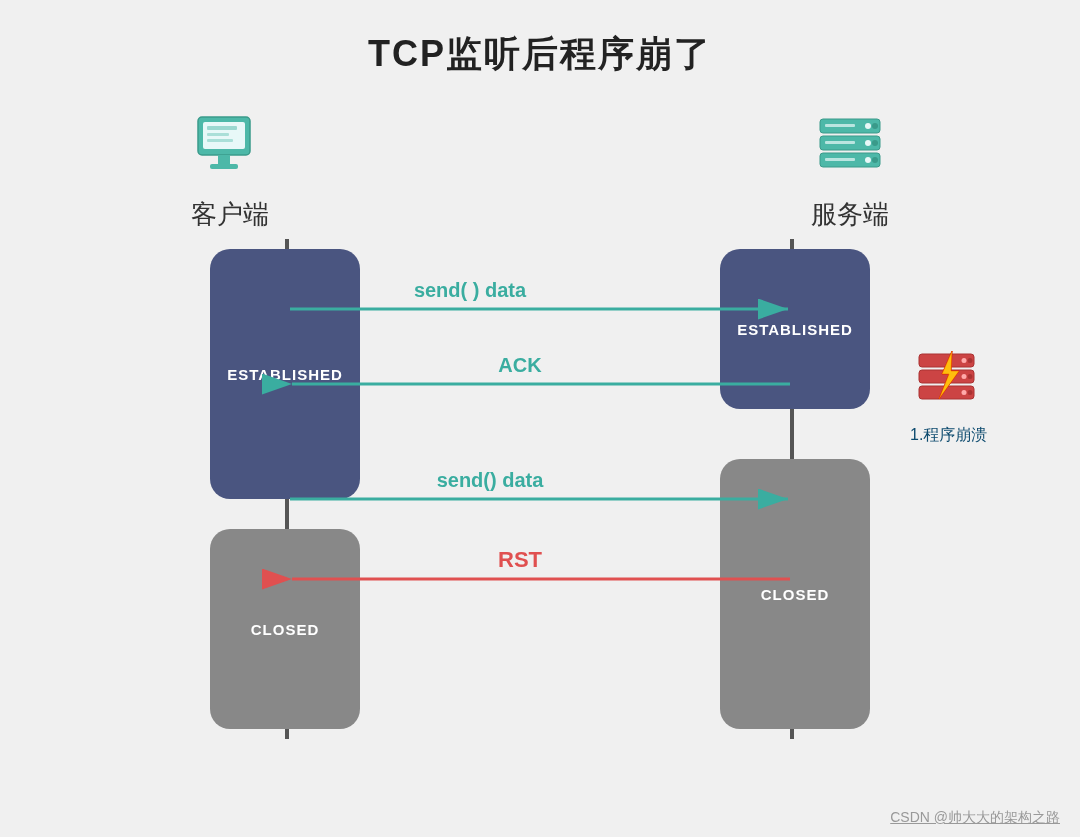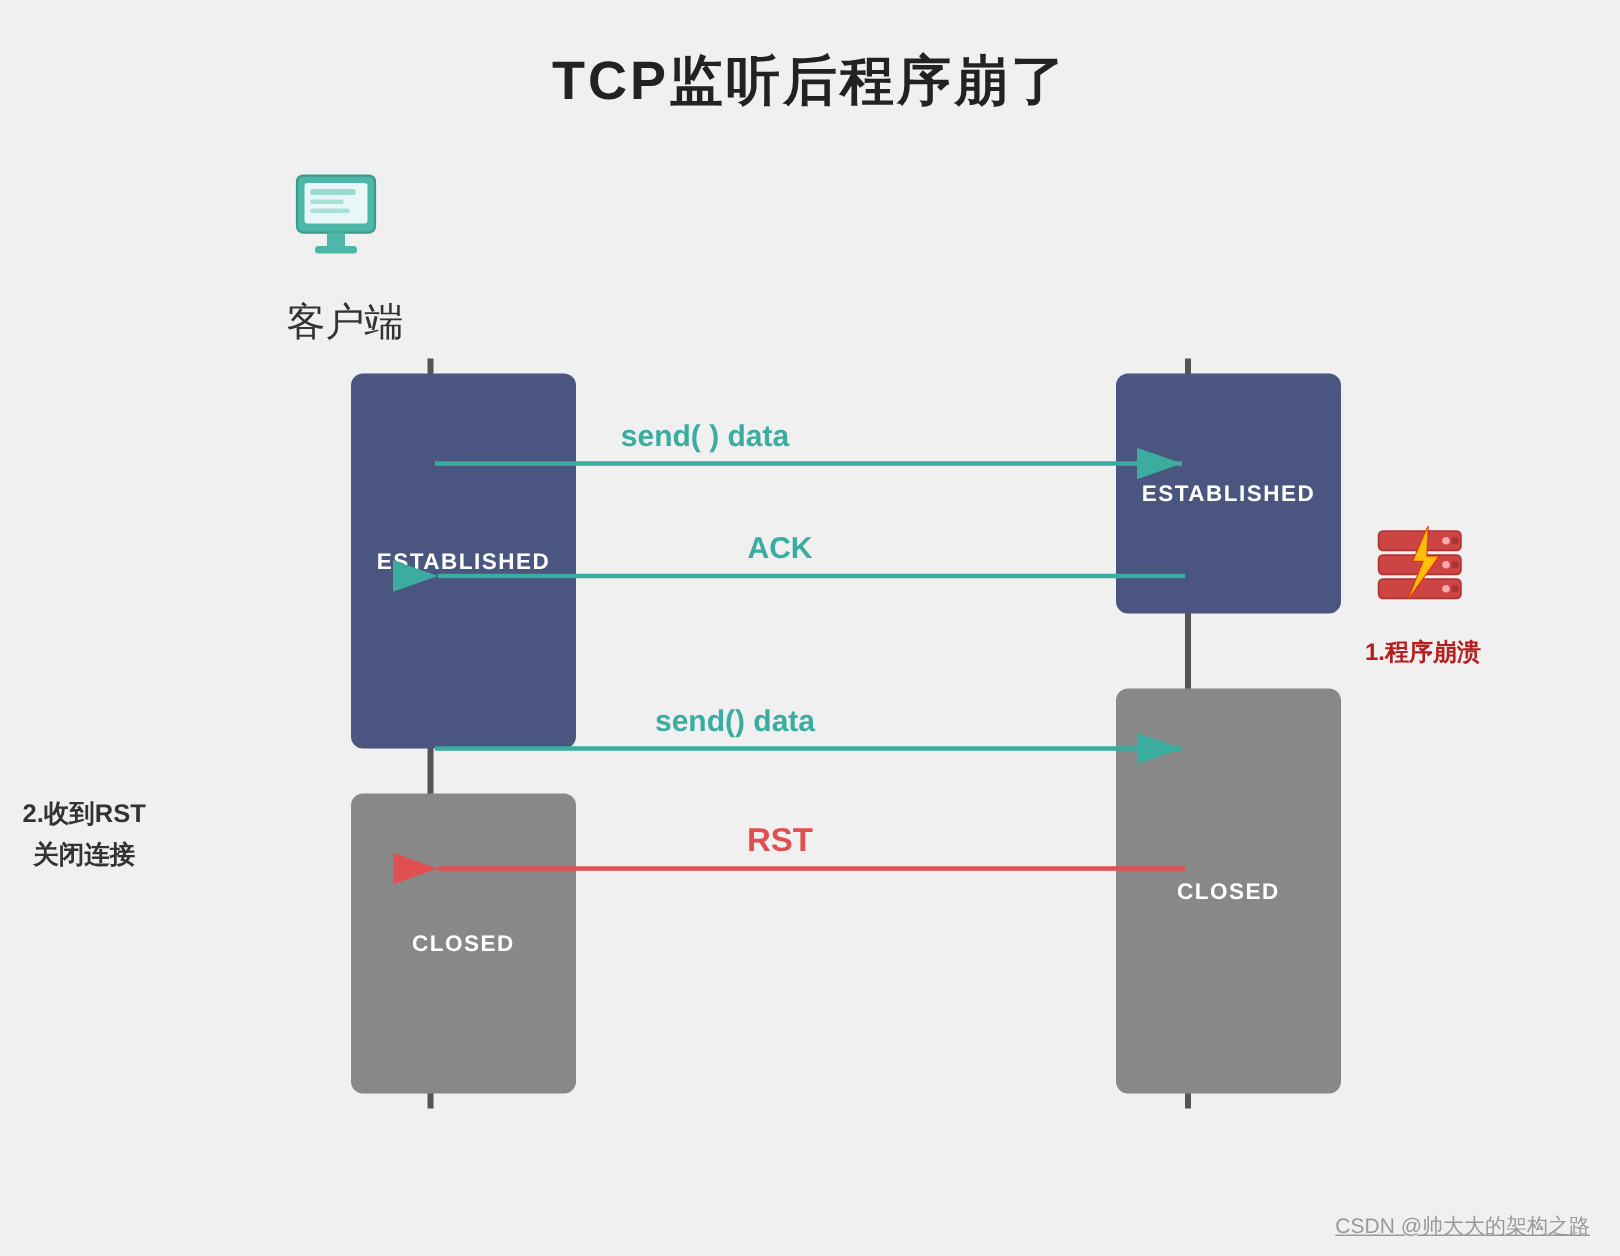--- a/index.html
+++ b/index.html
@@ -80,30 +80,29 @@
       left: 700px;
       top: 0;
       width: 4px;
       height: 500px;
       background: #555;
     }
 
     
     .state-box {
       position: absolute;
-      border-radius: 8px;
+      border-radius: 20px;
       display: flex;
       align-items: center;
       justify-content: center;
       font-size: 15px;
       font-weight: bold;
       color: white;
       letter-spacing: 1px;
       text-align: center;
-      margin-left: 24px;
     }
 
     .established-left {
       background: #4a5580;
       left: 120px;
       top: 10px;
       width: 150px;
       height: 250px;
     }
 
@@ -192,20 +191,41 @@
 
           <rect x="20" y="55" width="28" height="5" rx="2" fill="#4db8a8"></rect>
 
           <rect x="17" y="17" width="30" height="4" rx="1" fill="#4db8a8" opacity="0.5"></rect>
           <rect x="17" y="24" width="22" height="3" rx="1" fill="#4db8a8" opacity="0.4"></rect>
           <rect x="17" y="30" width="26" height="3" rx="1" fill="#4db8a8" opacity="0.4"></rect>
         </svg>
         <div class="icon-label">客户端</div>
       </div>
 
+      <div class="icon-item">
+
+        <svg width="80" height="80" viewBox="0 0 80 80">
+
+          <rect x="10" y="10" width="60" height="14" rx="3" fill="#4db8a8" stroke="#3a9a8a" stroke-width="1"></rect>
+          <rect x="10" y="27" width="60" height="14" rx="3" fill="#4db8a8" stroke="#3a9a8a" stroke-width="1"></rect>
+          <rect x="10" y="44" width="60" height="14" rx="3" fill="#4db8a8" stroke="#3a9a8a" stroke-width="1"></rect>
+
+          <circle cx="58" cy="17" r="3" fill="#e8f8f8"></circle>
+          <circle cx="65" cy="17" r="3" fill="#3a9a8a"></circle>
+          <circle cx="58" cy="34" r="3" fill="#e8f8f8"></circle>
+          <circle cx="65" cy="34" r="3" fill="#3a9a8a"></circle>
+          <circle cx="58" cy="51" r="3" fill="#e8f8f8"></circle>
+          <circle cx="65" cy="51" r="3" fill="#3a9a8a"></circle>
+
+          <rect x="15" y="15" width="30" height="3" rx="1" fill="#e8f8f8" opacity="0.7"></rect>
+          <rect x="15" y="32" width="30" height="3" rx="1" fill="#e8f8f8" opacity="0.7"></rect>
+          <rect x="15" y="49" width="30" height="3" rx="1" fill="#e8f8f8" opacity="0.7"></rect>
+        </svg>
+        <div class="icon-label">服务端</div>
+      </div>
     </div>
 
     <div class="columns-area" style="position:absolute; top:130px; left:0;">
 
       <div class="vline-left"></div>
       <div class="vline-right"></div>
 
       <div class="state-box established-left">ESTABLISHED</div>
       <div class="state-box closed-left">CLOSED</div>
       <div class="state-box established-right">ESTABLISHED</div>
@@ -230,44 +250,40 @@
         <line x1="700" y1="145" x2="202" y2="145" stroke="#3aada0" stroke-width="3" marker-end="url(#arrow-teal-l)"></line>
         <text x="430" y="133" fill="#3aada0" font-size="20" font-weight="bold" text-anchor="middle">ACK</text>
 
         <line x1="200" y1="260" x2="698" y2="260" stroke="#3aada0" stroke-width="3" marker-end="url(#arrow-teal-r)"></line>
         <text x="400" y="248" fill="#3aada0" font-size="20" font-weight="bold" text-anchor="middle">send() data</text>
 
         <line x1="700" y1="340" x2="202" y2="340" stroke="#e05050" stroke-width="3" marker-end="url(#arrow-red-l)"></line>
         <text x="430" y="328" fill="#e05050" font-size="22" font-weight="bold" text-anchor="middle">RST</text>
       </svg>
 
-      <div class="annotation-left" style="position:absolute; left:-75px; top:290px; font-size:17px; font-weight:bold; color:#333; text-align:center; line-height:1.6;">
-        <span>2.收到RST</span><br>
-        <span>关闭连接</span>
-      </div>
 
       <div class="crash-icon" style="position:absolute; left:820px; top:110px; display:flex; flex-direction:column; align-items:center; gap:6px;">
 
         <svg width="70" height="70" viewBox="0 0 70 70">
 
           <rect x="5" y="5" width="55" height="13" rx="3" fill="#cc4444" stroke="#aa3333" stroke-width="1"></rect>
           <rect x="5" y="21" width="55" height="13" rx="3" fill="#cc4444" stroke="#aa3333" stroke-width="1"></rect>
           <rect x="5" y="37" width="55" height="13" rx="3" fill="#cc4444" stroke="#aa3333" stroke-width="1"></rect>
 
           <circle cx="50" cy="11.5" r="2.5" fill="#ffaaaa"></circle>
           <circle cx="56" cy="11.5" r="2.5" fill="#aa3333"></circle>
           <circle cx="50" cy="27.5" r="2.5" fill="#ffaaaa"></circle>
           <circle cx="56" cy="27.5" r="2.5" fill="#aa3333"></circle>
           <circle cx="50" cy="43.5" r="2.5" fill="#ffaaaa"></circle>
           <circle cx="56" cy="43.5" r="2.5" fill="#aa3333"></circle>
 
           <polygon points="38,2 28,25 35,25 25,50 45,22 37,22" fill="#ff4444" stroke="#cc0000" stroke-width="1"></polygon>
           <polygon points="38,2 28,25 35,25 25,50 45,22 37,22" fill="#ffdd00" stroke="#ff8800" stroke-width="0.5" opacity="0.8"></polygon>
         </svg>
-        <div style="font-size:16px; font-weight:bold; color:#b91c1c;">1.程序崩溃</div>
+        <div style="font-size:16px; font-weight:normal; color:#0c4a6e;">1.程序崩溃</div>
       </div>
 
     </div>
 
   </div>
 
   <div class="watermark">CSDN @帅大大的架构之路</div>
 
 </div>
 

